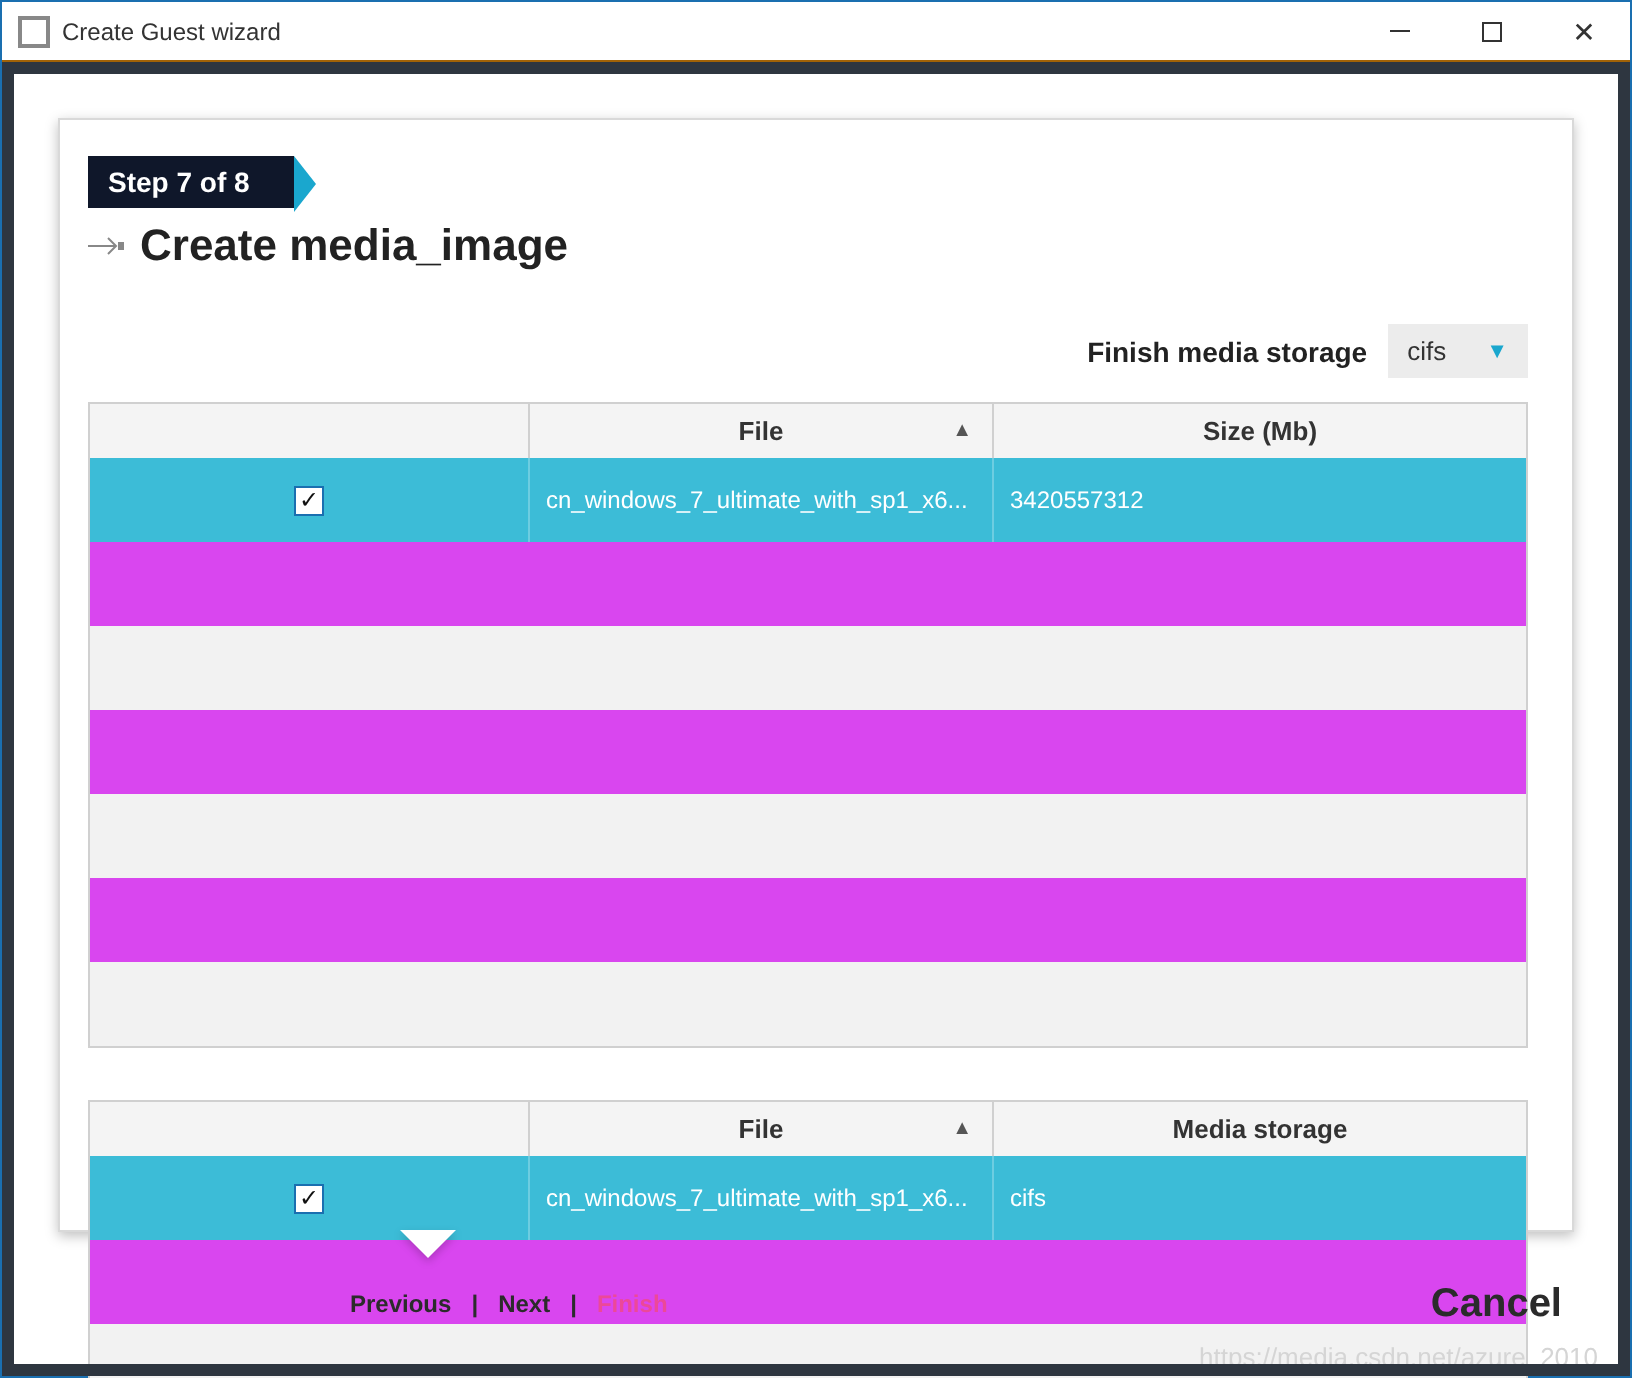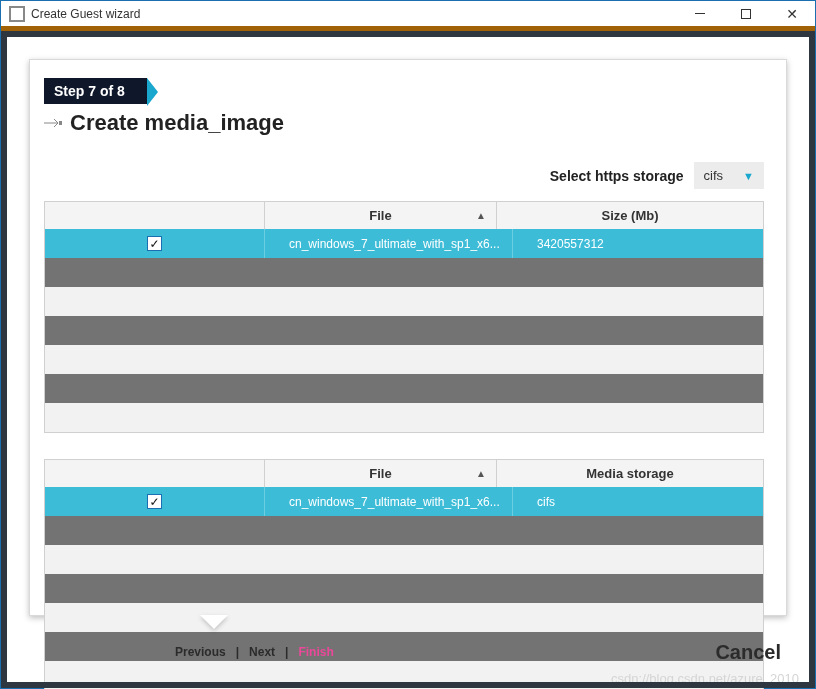--- a/index.html
+++ b/index.html
@@ -1,18 +1,18 @@
 <!DOCTYPE html>
 <html><head>
 <meta charset="utf-8">
 <style>
   * { box-sizing: border-box; margin: 0; padding: 0; }
   html, body { width: 816px; height: 689px; font-family: "Segoe UI", Arial, sans-serif; overflow: hidden; }
   .window { width: 816px; height: 689px; border: 1px solid #1a6fb0; display: flex; flex-direction: column; background:#fff; }
-  .titlebar { height: 30px; display: flex; align-items: center; background: #fff; border-bottom: 5px solid #a16207; }
+  .titlebar { height: 30px; display: flex; align-items: center; background: #fff; border-bottom: 1px solid #a16207; }
   .titlebar-icon { width: 16px; height: 16px; margin: 0 6px 0 8px; border: 2px solid #888; background:#fff; display:inline-block; }
   .titlebar-text { font-size: 12px; color:#333; flex:1; }
   .winctrls { display:flex; height:100%; }
   .winctrl { width:46px; display:flex; align-items:center; justify-content:center; color:#333; font-size:12px; cursor:pointer; }
   .win-min-line { width:10px; border-top:1px solid #333; display:block; }
   .win-box { width:10px; height:10px; border:1px solid #333; display:block; }
   .win-x { font-size:14px; font-weight:normal; }
 
   .client { flex:1; position:relative; background:#fff; }
   .border-accent { position:absolute; inset:0; border:6px solid #2e3640; pointer-events:none; }
@@ -36,31 +36,31 @@
   .heading-arrow { display:inline-flex; align-items:center; color:#777; }
   .heading-arrow svg { width:18px; height:10px; }
   .heading { font-size:22px; font-weight:bold; color:#222; }
 
   .storage-row { display:flex; align-items:center; justify-content:flex-end; gap:10px; margin-top:26px; }
   .storage-label { font-size:14px; font-weight:bold; color:#222; }
   .storage-select { display:flex; align-items:center; background:#ececec; padding:6px 10px; gap:20px; cursor:pointer; }
   .storage-value { font-size:13px; color:#333; }
   .storage-caret { color:#1aa7ce; font-size:11px; }
 
-  .grid { margin-top:12px; border:1px solid #d0d0d0; background:#737373; }
+  .grid { margin-top:12px; border:1px solid #d0d0d0; background:#d946ef; }
   .grid2 { margin-top:26px; }
   .ghead { display:flex; background:#f4f4f4; }
   .gh { font-size:13px; font-weight:bold; color:#333; padding:6px 8px; border-right:1px solid #d0d0d0; display:flex; align-items:center; justify-content:center; gap:6px; position:relative; }
   .gh:last-child { border-right:none; }
   .gh .sort { font-size:10px; color:#555; position:absolute; right:10px; }
   .col-check { width:220px; }
   .col-file { width:232px; }
   .col-last { flex:1; }
 
-  .gbody .grow { display:flex; height:29px; align-items:stretch;gap:16px; }
+  .gbody .grow { display:flex; height:42px; align-items:stretch; }
   .grow .gc { font-size:12px; color:#222; padding:3px 8px; border-right:1px solid transparent; display:flex; align-items:center; overflow:hidden; white-space:nowrap; text-overflow:ellipsis; }
   .grow.selected { background:#3cbcd7; color:#fff; }
   .grow.selected .gc { color:#fff; border-right:1px solid rgba(255,255,255,0.25); }
   .grow.selected .gc:last-child { border-right:none; }
   .grow.alt { background:#f2f2f2; }
   .gc.col-check { justify-content:center; }
 
   .chk { width:15px; height:15px; background:#fff; border:1px solid #1a6fb0; display:inline-flex; align-items:center; justify-content:center; color:#101; font-size:12px; line-height:1; cursor:pointer; }
   .chk::before { content:"✓"; color:#111; }
 
@@ -107,21 +107,21 @@
         <span class="heading-arrow">
           <svg viewBox="0 0 18 10">
               <path d="M0 5 H14 M10 1 L14 5 L10 9" stroke="#888" stroke-width="1" fill="none"></path>
               <rect x="15" y="3" width="3" height="4" fill="#888"></rect>
             </svg>
         </span>
         <span class="heading">Create media_image</span>
       </div>
 
       <div class="storage-row">
-        <span class="storage-label">Select https storage</span>
+        <span class="storage-label">Finish media storage</span>
         <div class="storage-select">
           <span class="storage-value">cifs</span>
           <span class="storage-caret">▼</span>
         </div>
       </div>
 
       
       <div class="grid">
         <div class="ghead">
           <div class="gh col-check"></div>
@@ -234,16 +234,16 @@
       <div class="nav">
         <span class="btn">Previous</span>
         <span class="sep">|</span>
         <span class="btn">Next</span>
         <span class="sep">|</span>
         <span class="btn disabled">Finish</span>
       </div>
       <span class="cancel">Cancel</span>
     </div>
 
-    <div class="watermark">csdn://blog.csdn.net/azure_2010</div>
+    <div class="watermark">https://media.csdn.net/azure_2010</div>
     <div class="border-accent"></div>
   </div>
 </div>
 
 </body></html>

